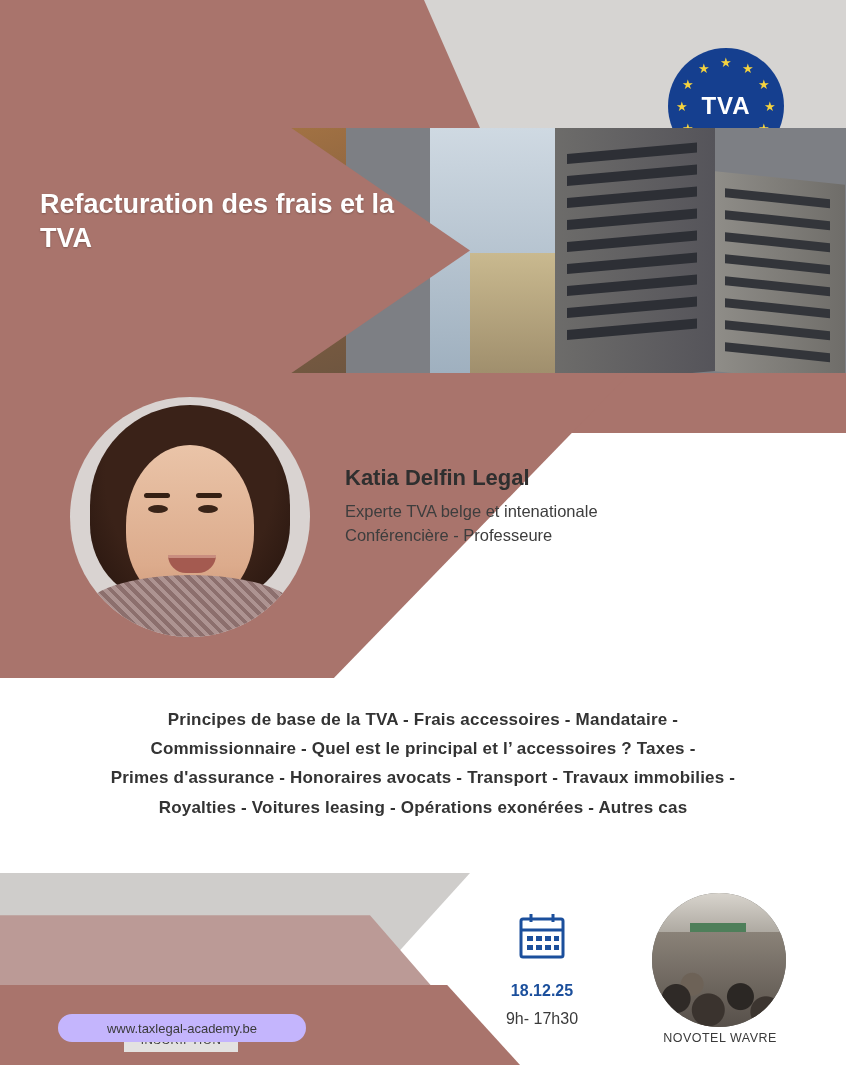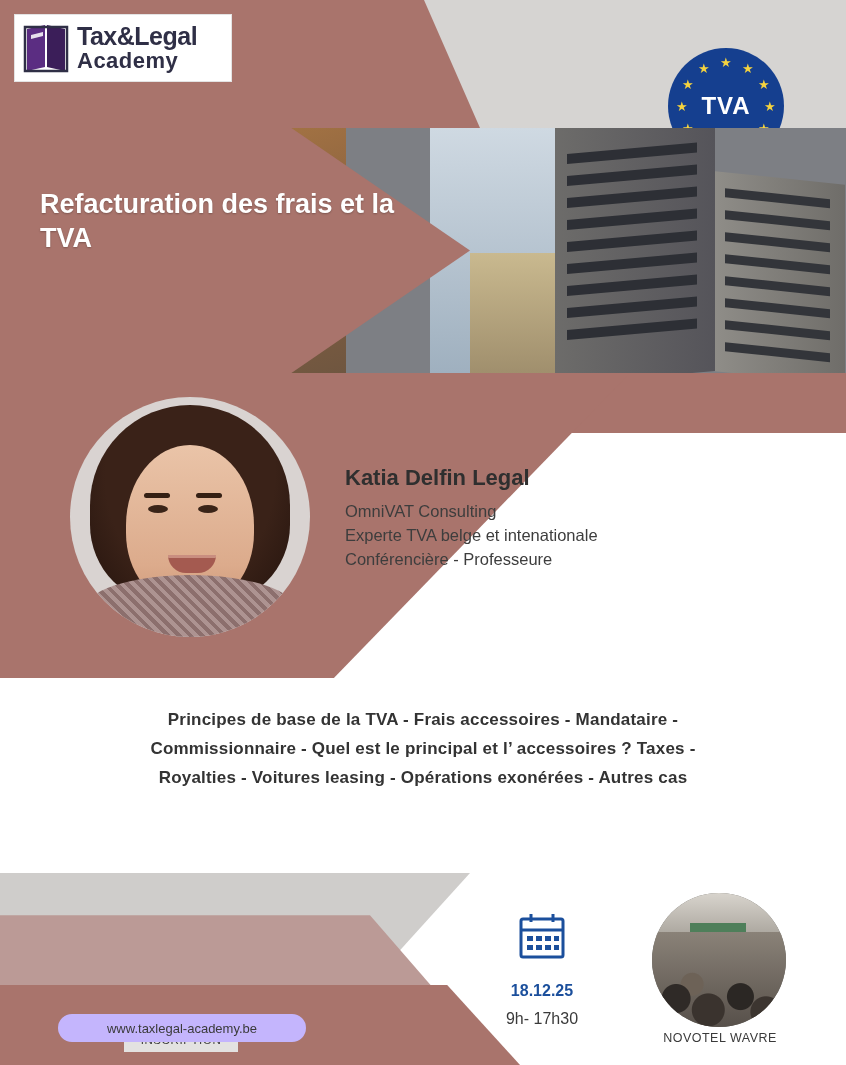--- a/index.html
+++ b/index.html
@@ -291,34 +291,20 @@
 </style>
 </head>
 <body>
 
 <div class="poster">
 
   <div class="top-band"></div>
   <div class="top-band-grey"></div>
   <div class="top-band-diag"></div>
 
-  <div class="logo-box">
-    <span class="logo-mark">
-      <svg width="46" height="50" viewBox="0 0 46 50">
-        <path d="M4 6 L22 2 L22 44 L4 48 Z" fill="#5b2d82"></path>
-        <path d="M24 2 L42 6 L42 48 L24 44 Z" fill="#3b1e59"></path>
-        <path d="M8 12 L20 9 L20 13 L8 16 Z" fill="#ffffff" opacity=".85"></path>
-        <rect x="2" y="4" width="42" height="44" fill="none" stroke="#2f2f46" stroke-width="2.5"></rect>
-      </svg>
-    </span>
-    <span class="logo-text">
-      <span class="l1">Tax&amp;Legal</span>
-      <span class="l2">Academy</span>
-    </span>
-  </div>
 
   <div class="tva-badge">
     <span class="tva-label">TVA</span>
     <span class="tva-star" style="top:8px;left:52px;">★</span>
     <span class="tva-star" style="top:14px;left:74px;">★</span>
     <span class="tva-star" style="top:30px;left:90px;">★</span>
     <span class="tva-star" style="top:52px;left:96px;">★</span>
     <span class="tva-star" style="top:74px;left:90px;">★</span>
     <span class="tva-star" style="top:90px;left:74px;">★</span>
     <span class="tva-star" style="top:96px;left:52px;">★</span>
@@ -370,28 +356,28 @@
     <div class="brow l"></div>
     <div class="brow r"></div>
     <div class="eye l"></div>
     <div class="eye r"></div>
     <div class="mouth"></div>
     <div class="shoulders"></div>
   </div>
 
   <div class="speaker-info">
     <div class="speaker-name">Katia Delfin Legal</div>
-    <div class="speaker-line">OmniVAT Consulting</div>
     <div class="speaker-line">Experte TVA belge et intenationale</div>
     <div class="speaker-line">Conférencière - Professeure</div>
   </div>
 
   <div class="topics">
     <div>Principes de base de la TVA - Frais accessoires - Mandataire -</div>
     <div>Commissionnaire - Quel est le principal et l’ accessoires ? Taxes -</div>
+    <div>Primes d'assurance - Honoraires avocats - Transport - Travaux immobilies -</div>
     <div>Royalties - Voitures leasing - Opérations exonérées -  Autres cas</div>
   </div>
 
   <div class="bottom"></div>
   <div class="bot-grey"></div>
   <div class="bot-rose"></div>
   <div class="bot-rose2"></div>
 
   <div class="inscription">INSCRIPTION</div>
   <div class="website">www.taxlegal-academy.be</div>

